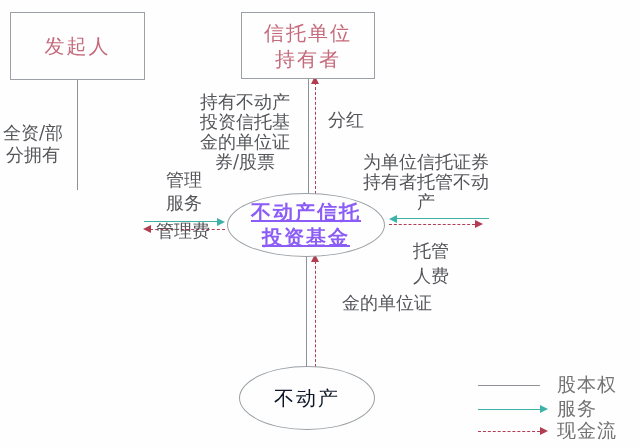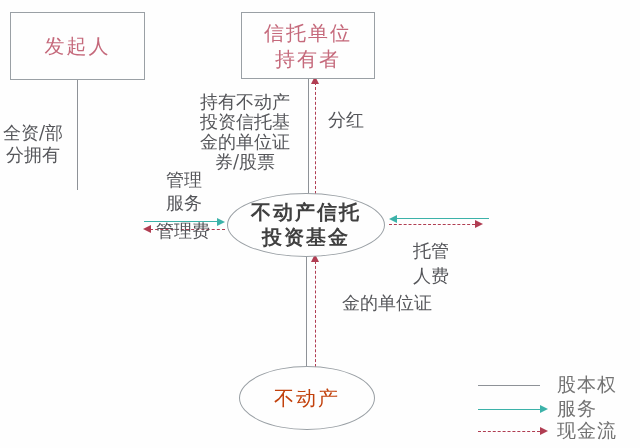--- a/index.html
+++ b/index.html
@@ -22,26 +22,26 @@
     font-size:20px;letter-spacing:2px;line-height:26px;
     white-space:pre-line;
   }
   .ellipse{
     position:absolute;
     border:1px solid #9aa0a5;
     border-radius:50%;
     background:#fefefe;
     display:flex;align-items:center;justify-content:center;
     text-align:center;
-    color:#c2410c;
+    color:#0f172a;
     font-size:20px;letter-spacing:2px;line-height:25px;
     white-space:pre-line;
   }
   .ellipse.fund{
-    color:#404040;font-weight:bold;z-index:2;
+    color:#8b5cf6;font-weight:bold;z-index:2;text-decoration:underline;
   }
   
   .vline{position:absolute;width:0;border-left:1px solid #8e9297;}
   .vdash{position:absolute;width:0;border-left:1px dashed #b03d52;}
   .hline{position:absolute;height:0;border-top:1.5px solid #3cb2a9;}
   .hdash{position:absolute;height:0;border-top:1px dashed #b03d52;}
   .tri{position:absolute;width:0;height:0;}
   .tri.up-red{border-left:4px solid transparent;border-right:4px solid transparent;border-bottom:8px solid #b03d52;}
   .tri.left-red{border-top:4px solid transparent;border-bottom:4px solid transparent;border-right:8px solid #b03d52;}
   .tri.right-red{border-top:4px solid transparent;border-bottom:4px solid transparent;border-left:8px solid #b03d52;}
@@ -115,20 +115,23 @@
 金的单位证
 券/股票</div>
 
   <div class="lbl" style="left:324px;top:110px;width:44px">分红</div>
 
   <div class="lbl" style="left:155px;top:168px;width:58px;line-height:23px">管理
 服务</div>
 
   <div class="lbl" style="left:152px;top:221px;width:62px">管理费</div>
 
+  <div class="lbl" style="left:358px;top:152px;width:136px">为单位信托证券
+持有者托管不动
+产</div>
 
   <div class="lbl" style="left:404px;top:238px;width:54px;line-height:25px">托管
 人费</div>
 
   <div class="lbl" style="left:337px;top:293px;width:100px">金的单位证</div>
 
   <div class="legend-row" style="top:374px">
     <span class="legend-marker">
       <span class="bar gray"></span>
     </span>

